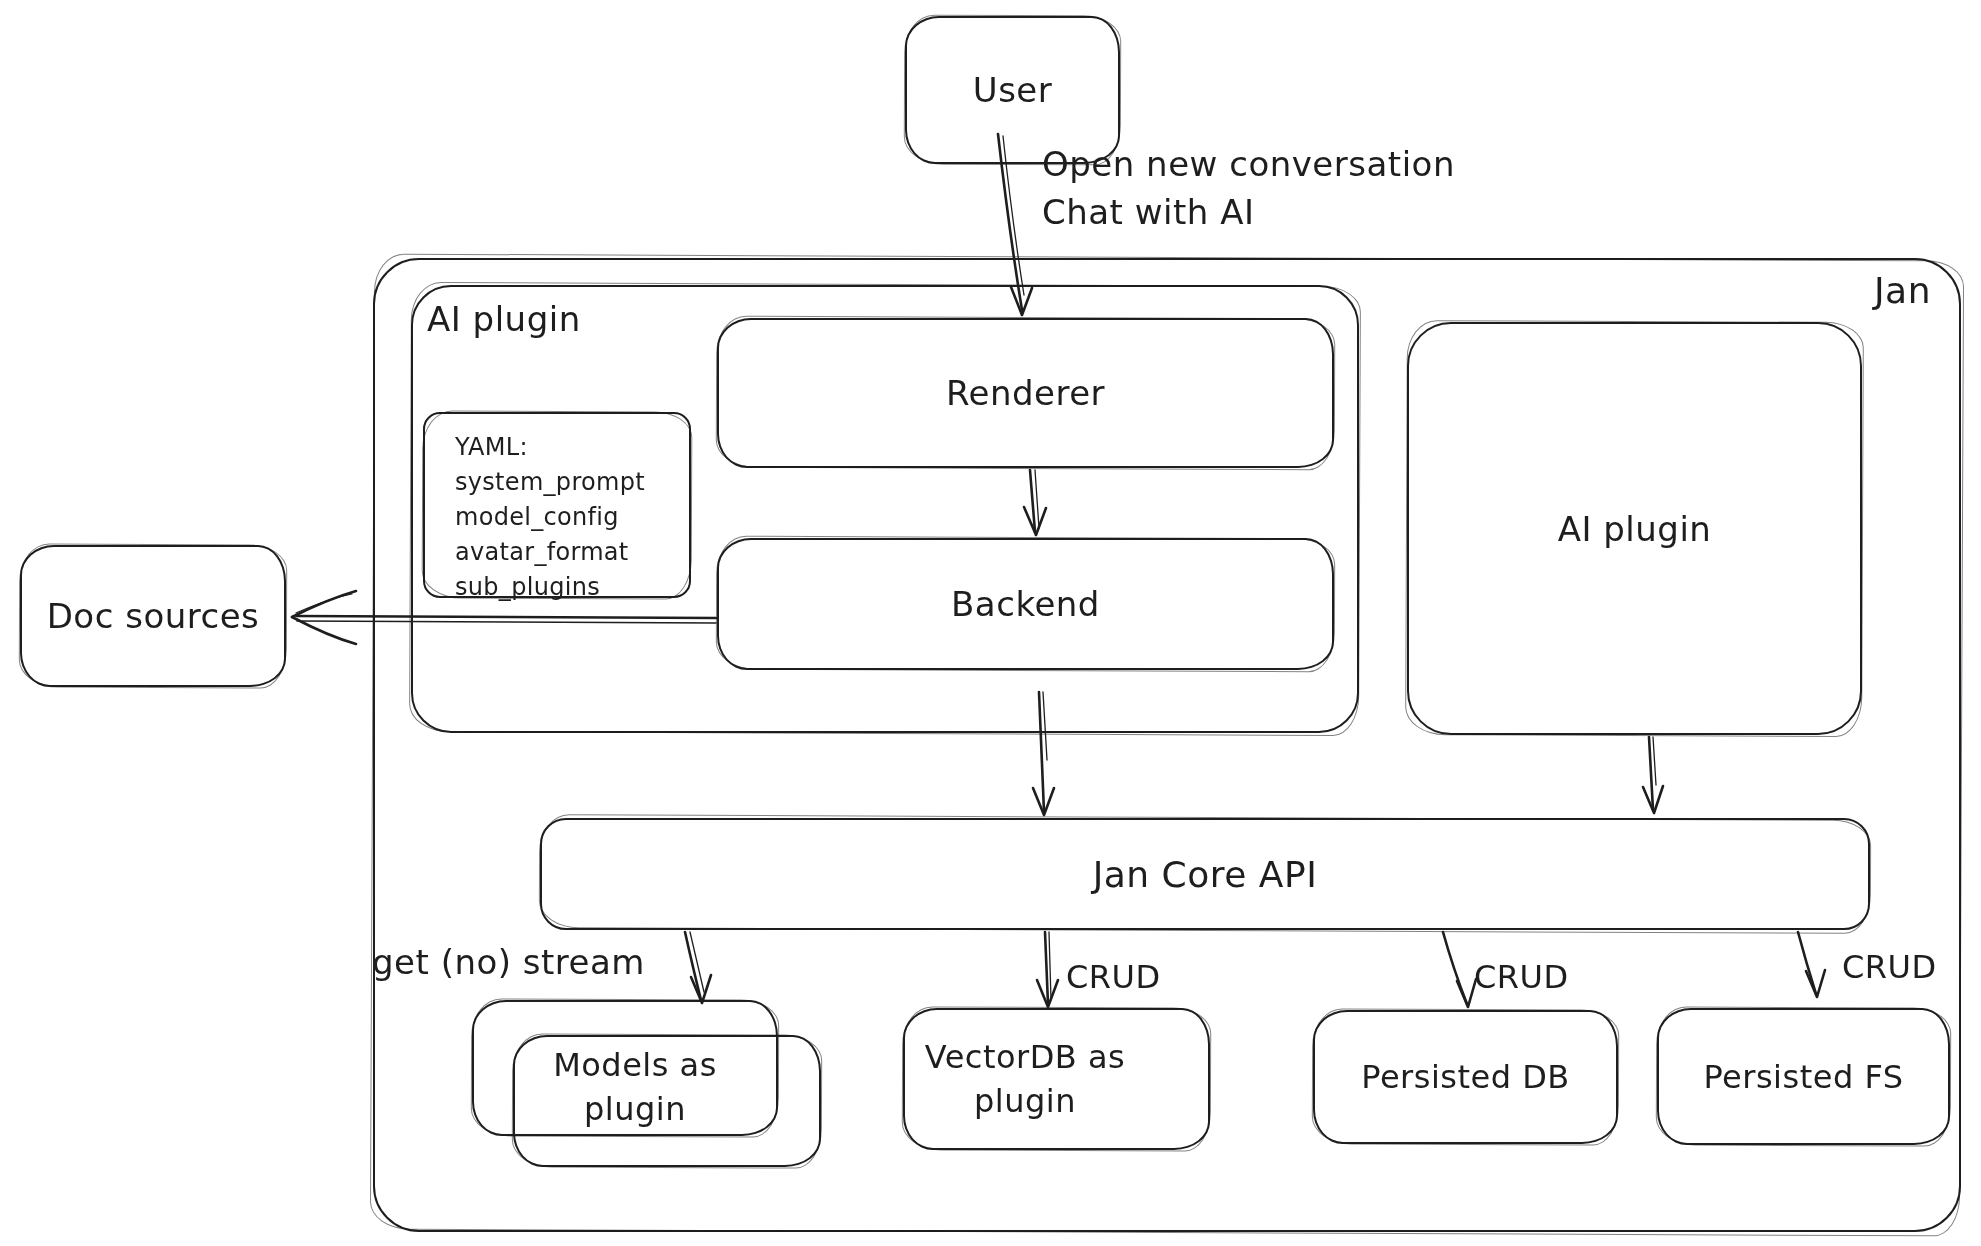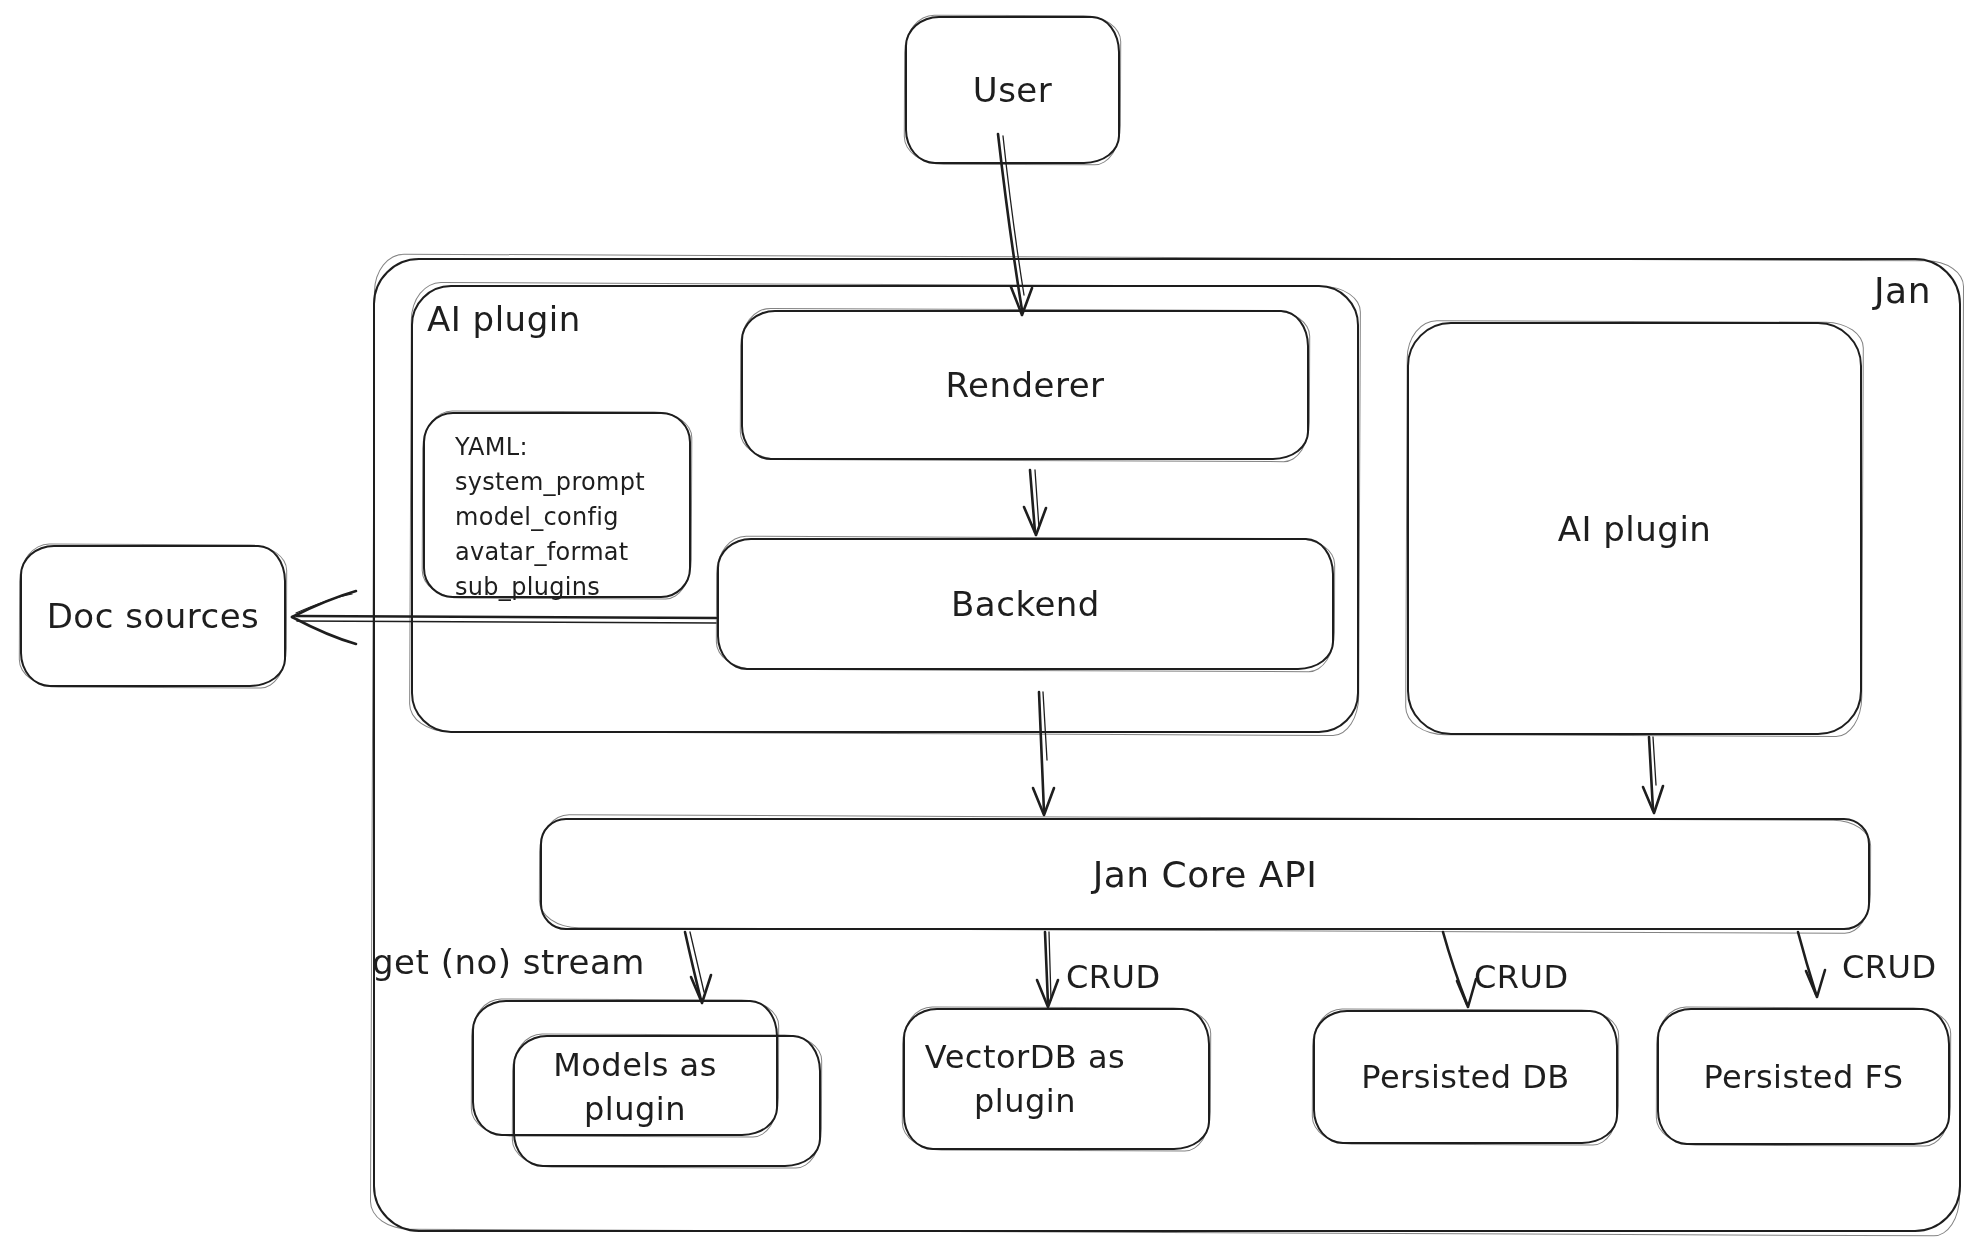--- a/index.html
+++ b/index.html
@@ -77,25 +77,25 @@
   </div>
 
   <div class="box" style="left:373px;top:258px;width:1588px;height:974px;border-radius:46px;">
     <div class="corner-label fs36" style="right:28px;top:10px;">Jan</div>
   </div>
 
   <div class="box" style="left:411px;top:285px;width:948px;height:448px;border-radius:40px;">
     <div class="corner-label fs34" style="left:14px;top:12px;">AI plugin</div>
   </div>
 
-  <div class="box" style="left:717px;top:310px;width:568px;height:150px;margin-left:24px;">
+  <div class="box" style="left:717px;top:318px;width:617px;height:150px;">
     <div class="label-center fs34">Renderer</div>
   </div>
 
-  <div class="box" style="left:423px;top:412px;width:268px;height:186px;border-radius:30px;">
+  <div class="box" style="left:423px;top:412px;width:268px;height:186px;border-radius:17px;">
     <div class="yaml-text">
       <div>YAML:</div>
       <div>system_prompt</div>
       <div>model_config</div>
       <div>avatar_format</div>
       <div>sub_plugins</div>
     </div>
   </div>
 
   <div class="box" style="left:717px;top:538px;width:617px;height:132px;">
@@ -181,20 +181,24 @@
       <path d="M 1443 932 Q 1453 968 1467 1004"></path>
       <path d="M 1468 1007 L 1457 981 M 1468 1007 L 1476 979"></path>
     </g>
 
     <g>
       <path d="M 1798 932 Q 1806 962 1816 994"></path>
       <path d="M 1817 997 L 1806 971 M 1817 997 L 1825 970"></path>
     </g>
   </svg>
 
+  <div class="edge-label fs34" style="left:1042px;top:140px;line-height:48px;">
+    <div>Open new conversation</div>
+    <div>Chat with AI</div>
+  </div>
 
   <div class="edge-label fs34" style="left:372px;top:942px;text-align:right;">get (no) stream</div>
 
   <div class="edge-label fs32" style="left:1066px;top:958px;">CRUD</div>
 
   <div class="edge-label fs32" style="left:1474px;top:958px;">CRUD</div>
 
   <div class="edge-label fs32" style="left:1842px;top:948px;">CRUD</div>
 
 </div>

